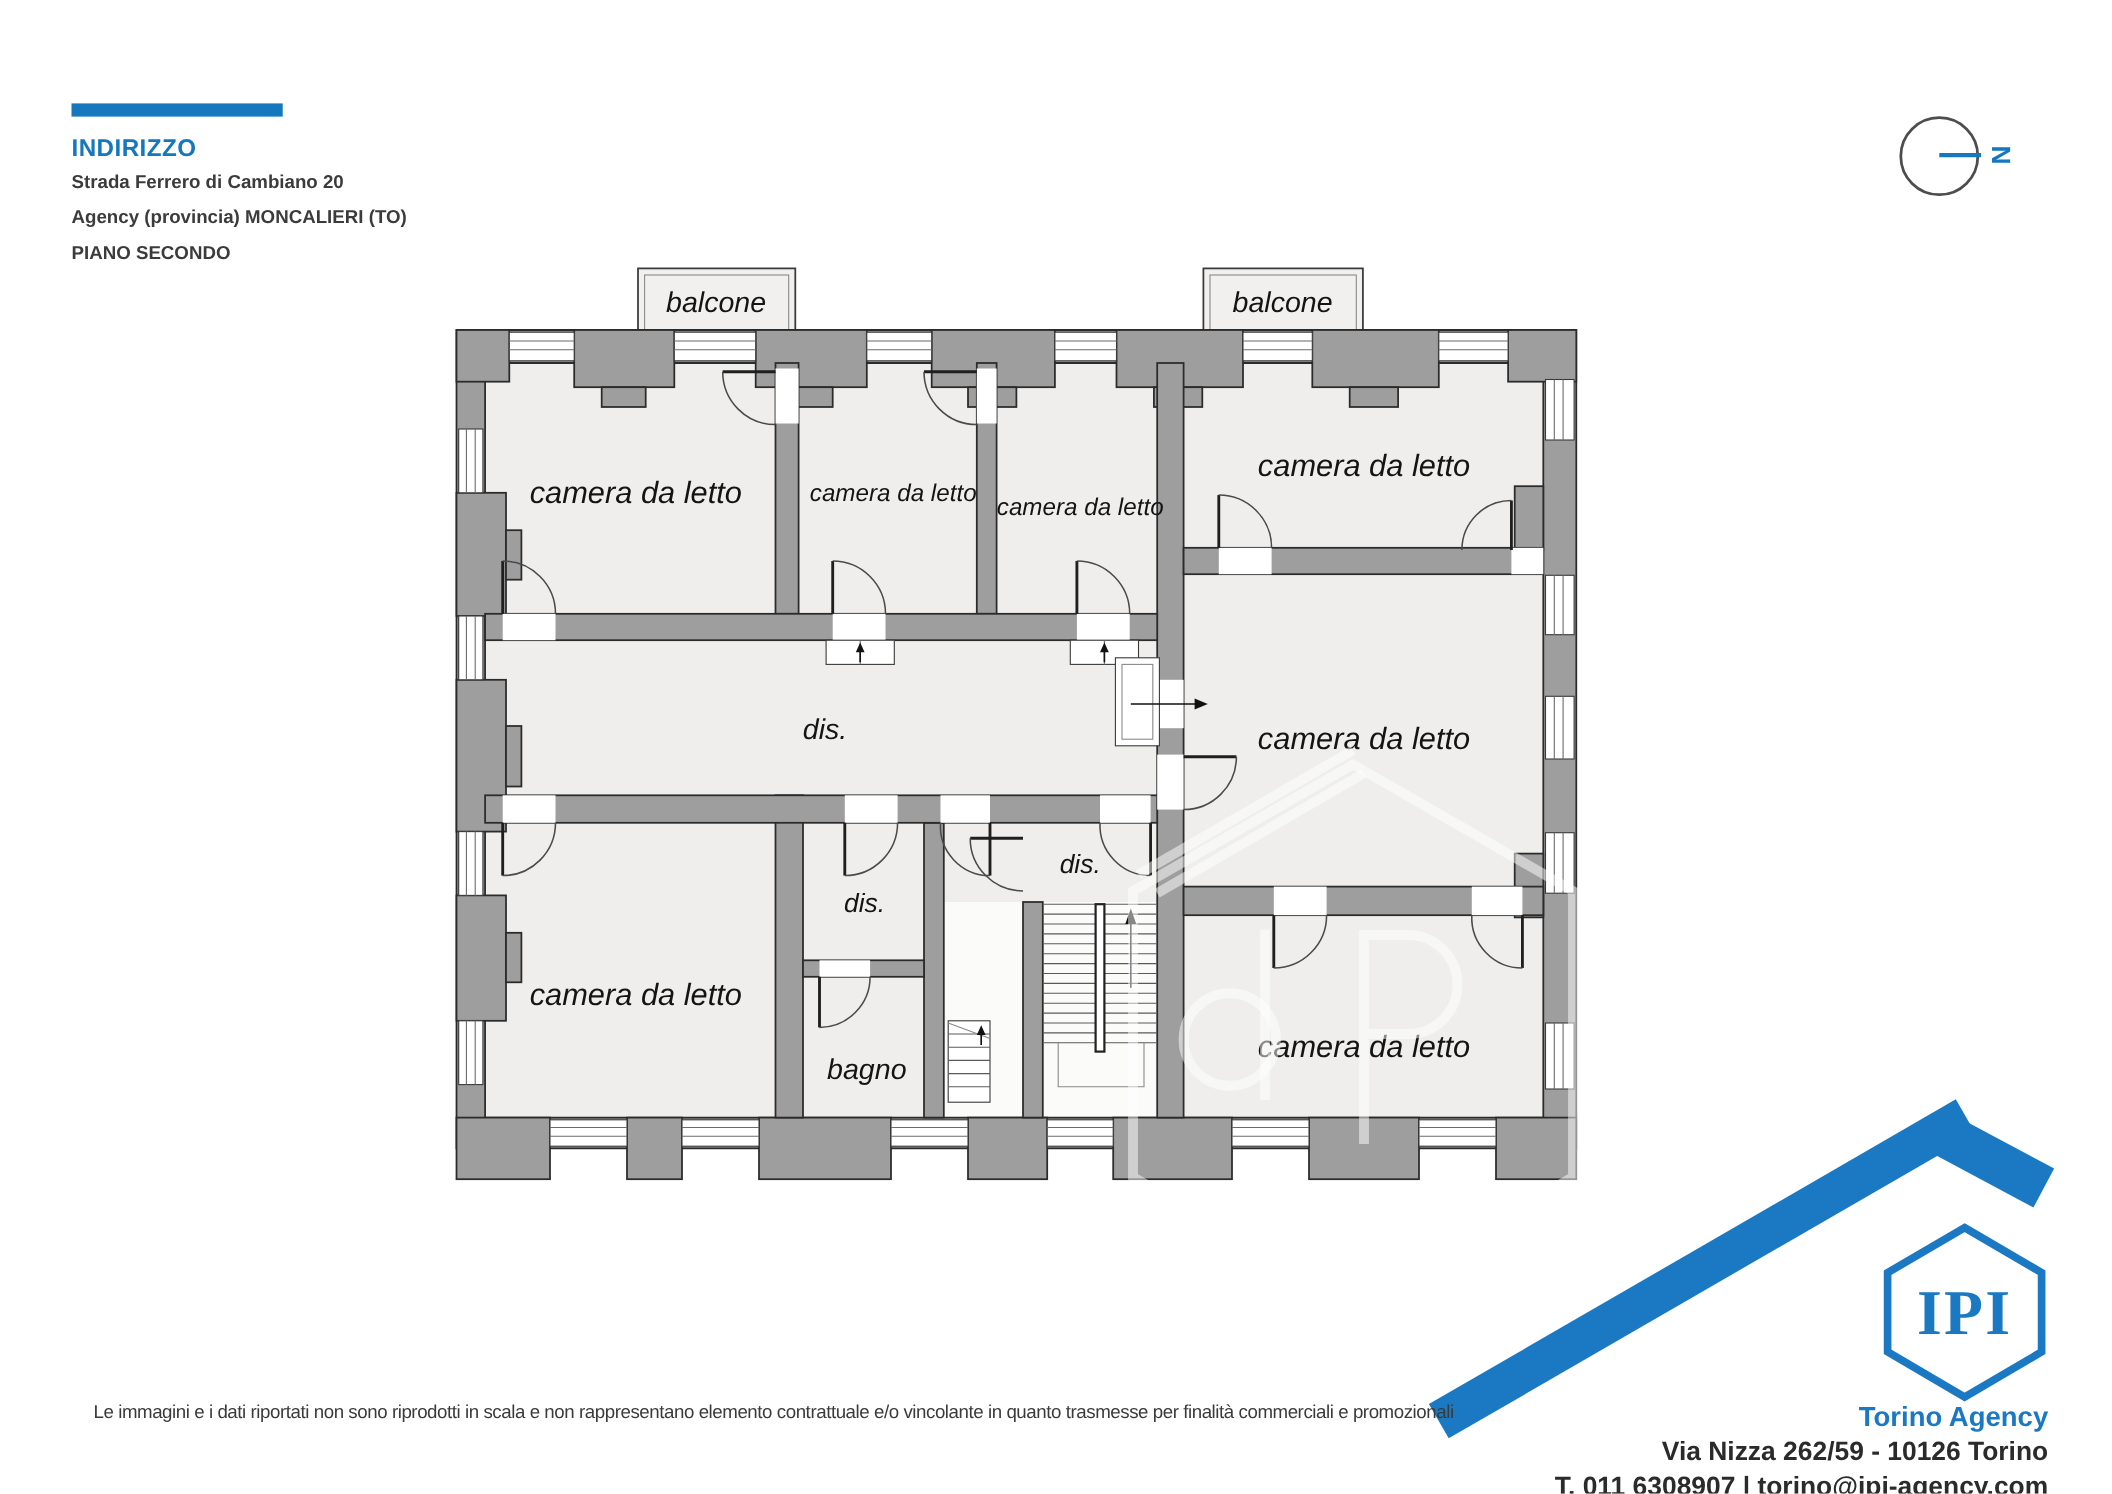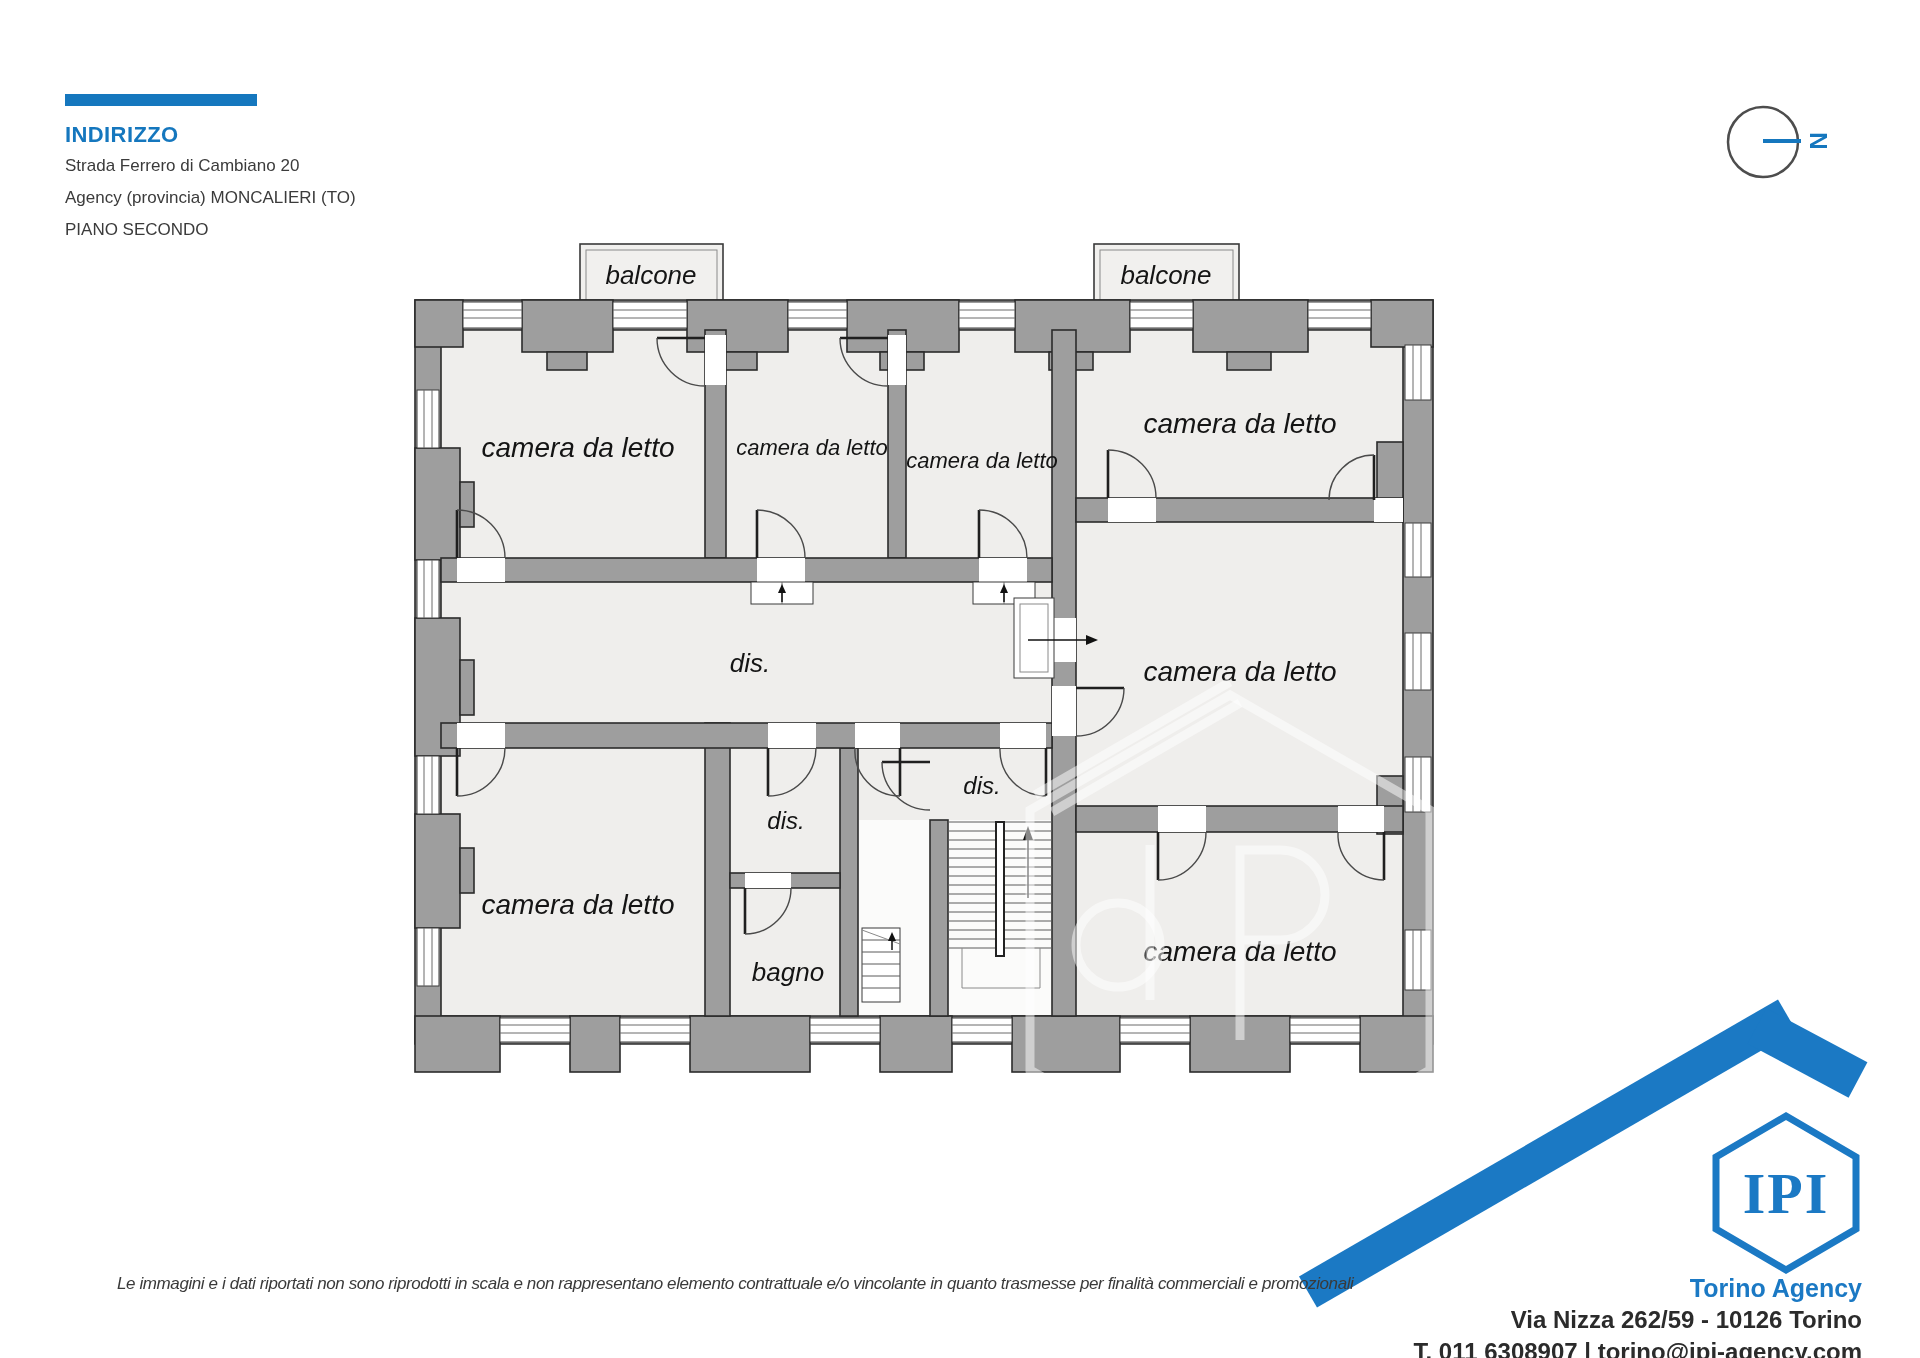--- a/index.html
+++ b/index.html
@@ -2,24 +2,24 @@
 <html><head>
 <meta charset="utf-8">
 <style>
   html,body{margin:0;padding:0;background:#ffffff;}
   #page{position:relative;width:1920px;height:1358px;background:#ffffff;overflow:hidden;
         font-family:"Liberation Sans", sans-serif;}
   svg{position:absolute;left:0;top:0;}
   
   .hdr-bar{position:absolute;left:65px;top:94px;width:192px;height:12px;}
   .hdr-title{position:absolute;left:65px;top:122px;font-size:22px;font-weight:bold;letter-spacing:.4px;}
-  .hdr-line{position:absolute;left:65px;font-size:17px;color:#3b3b3b;}
+  .hdr-line{position:absolute;left:65px;font-size:17px;color:#3b3b3b;font-weight:bold;}
   
-  .disclaimer{position:absolute;left:85px;top:1274px;font-size:17px;font-style:italic;color:#3a3a3a;
-              letter-spacing:-0.4px;margin-left:32px;}
+  .disclaimer{position:absolute;left:85px;top:1274px;font-size:17px;color:#3a3a3a;
+              letter-spacing:-0.4px;}
   .agency{position:absolute;right:58px;text-align:right;font-weight:bold;}
   .agency-name{top:1274px;font-size:25px;}
   .agency-addr{top:1306px;font-size:24px;color:#2b2b2b;}
   .agency-tel{top:1338px;font-size:24px;color:#2b2b2b;}
   
   .wall{fill:#9e9e9e;stroke:#2b2b2b;stroke-width:1.6;}
   .gap{fill:#ffffff;stroke:none;}
   .room{fill:#efeeec;}
   .whitezone{fill:#fbfbfa;}
   .balc{fill:#f1f0ee;stroke:#3a3a3a;stroke-width:1.6;}

